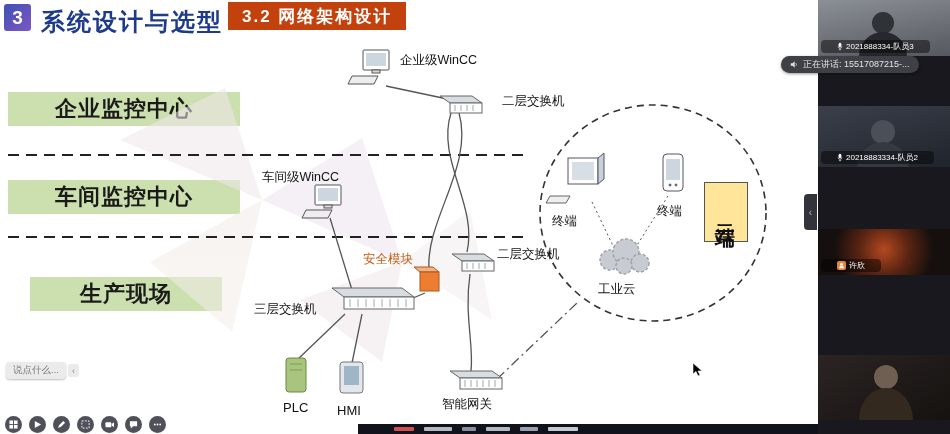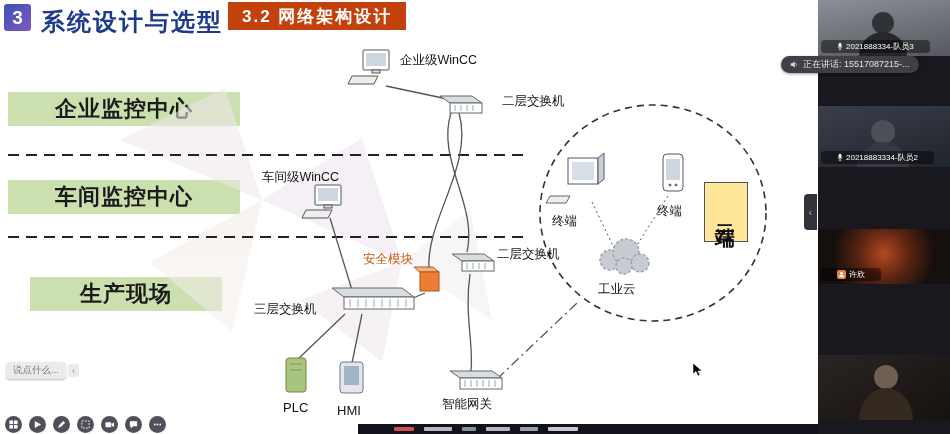--- a/index.html
+++ b/index.html
@@ -44,21 +44,21 @@
   #taskbar{position:absolute;left:358px;top:424px;width:592px;height:10px;background:#12121c;
     display:flex;align-items:center;gap:10px;padding-left:36px;box-sizing:border-box;}
   .tb-item{height:4px;border-radius:1px;}
 
   
   #sidebar{position:absolute;left:818px;top:0;width:132px;height:434px;background:#18181e;}
   .tile{position:absolute;left:0;width:132px;overflow:hidden;}
   .t1{top:0;height:56px;background:linear-gradient(170deg,#8b8f96,#55585e);}
   .t2{top:74px;height:61px;background:linear-gradient(165deg,#3a3f4a,#20242c);margin-top:32px;}
   .t3{top:137px;height:90px;background:linear-gradient(160deg,#2b2b33,#1f1f26);}
-  .t4{top:229px;height:55px;background:radial-gradient(circle at 50% 45%,#b5491f 0%,#5a2412 35%,#150f0d 70%);}
+  .t4{top:229px;height:46px;background:radial-gradient(circle at 50% 45%,#b5491f 0%,#5a2412 35%,#150f0d 70%);}
   .t5{top:292px;height:61px;background:linear-gradient(#101216 55%,#2c3440);}
   .t6{top:355px;height:65px;background:linear-gradient(150deg,#2b2423,#151210);}
 
   .head,.body{position:absolute;}
   .t1 .head{width:22px;height:22px;border-radius:50%;background:#2f3237;left:54px;top:12px;}
   .t1 .body{width:48px;height:24px;border-radius:50% 50% 0 0/100% 100% 0 0;background:#26282d;left:41px;top:32px;}
   .t2 .head{width:24px;height:24px;border-radius:50%;background:#4a4f58;left:53px;top:14px;}
   .t2 .body{width:52px;height:26px;border-radius:50% 50% 0 0/100% 100% 0 0;background:#343942;left:39px;top:36px;}
   .t3 .head{width:56px;height:60px;border-radius:46%;background:#b08a66;left:36px;top:14px;}
   .t3 .body{width:96px;height:30px;border-radius:50% 50% 0 0/100% 100% 0 0;background:#2a2520;left:18px;top:66px;}

